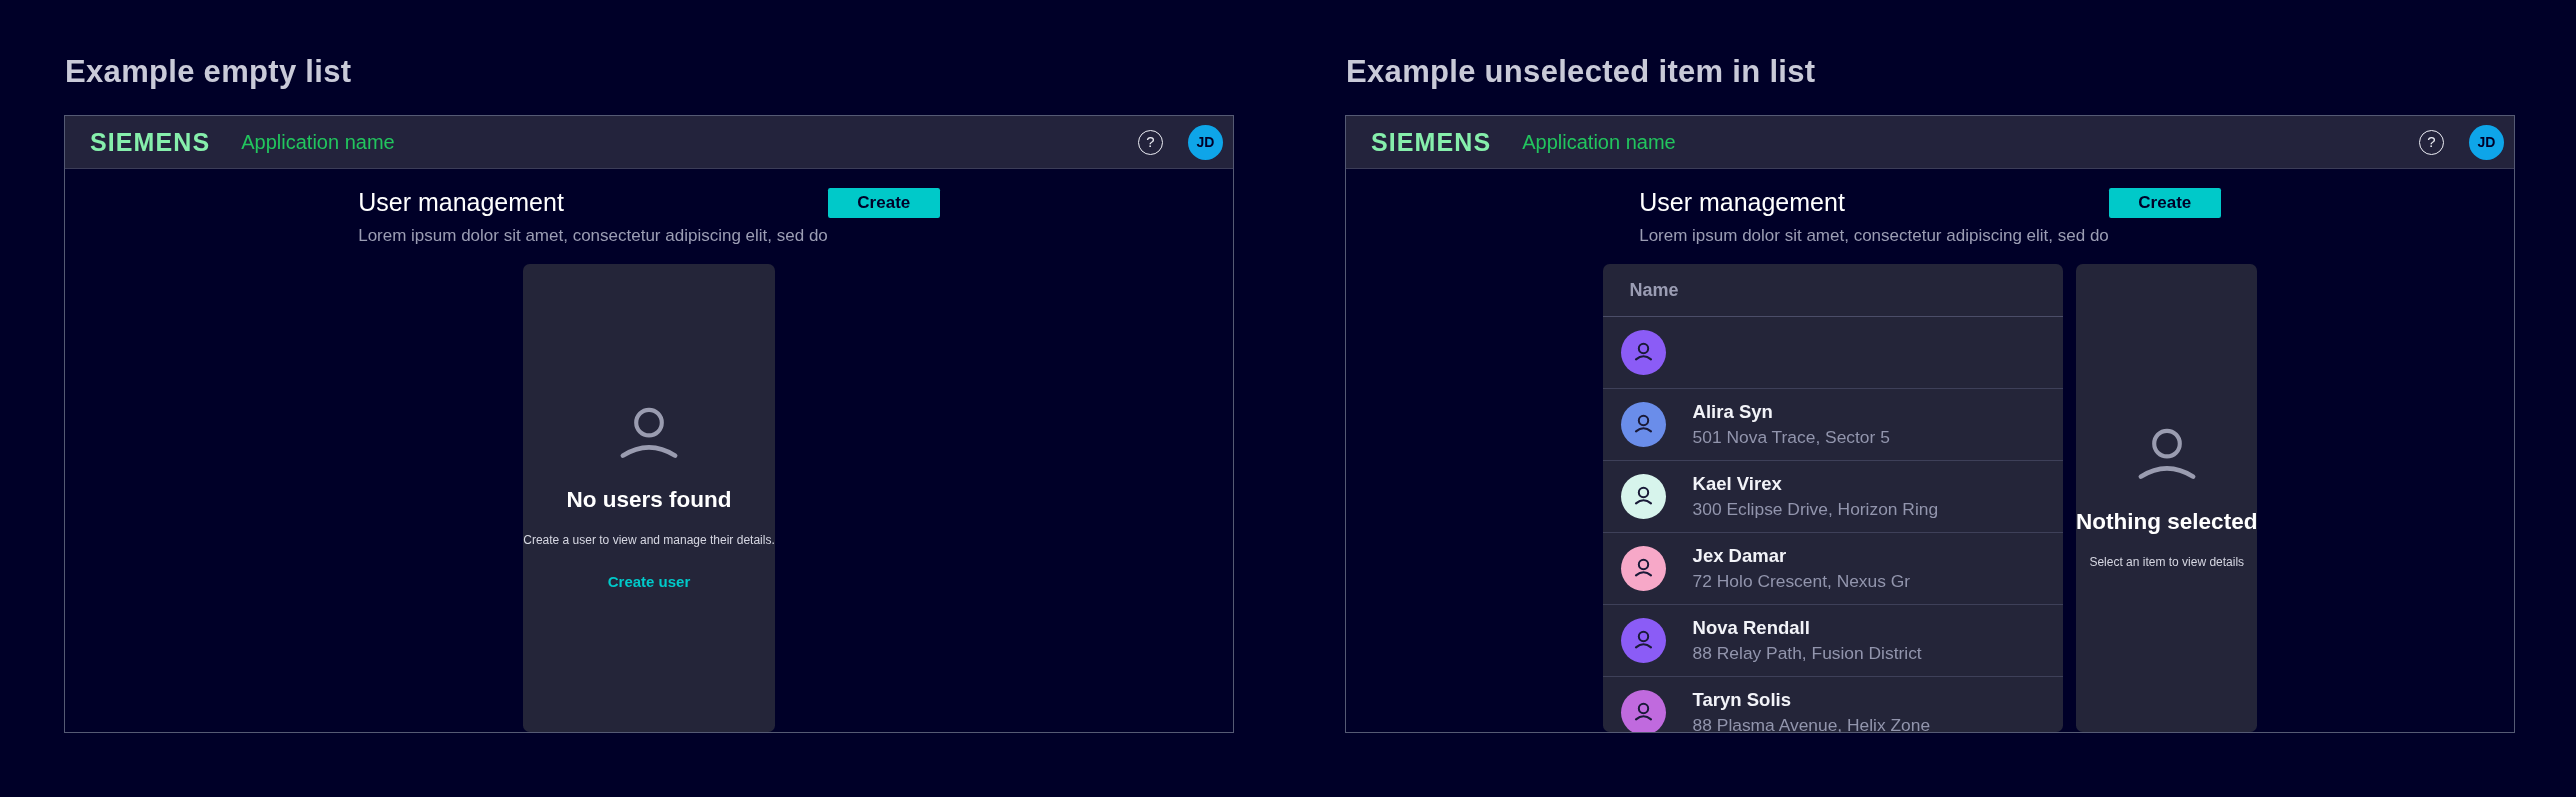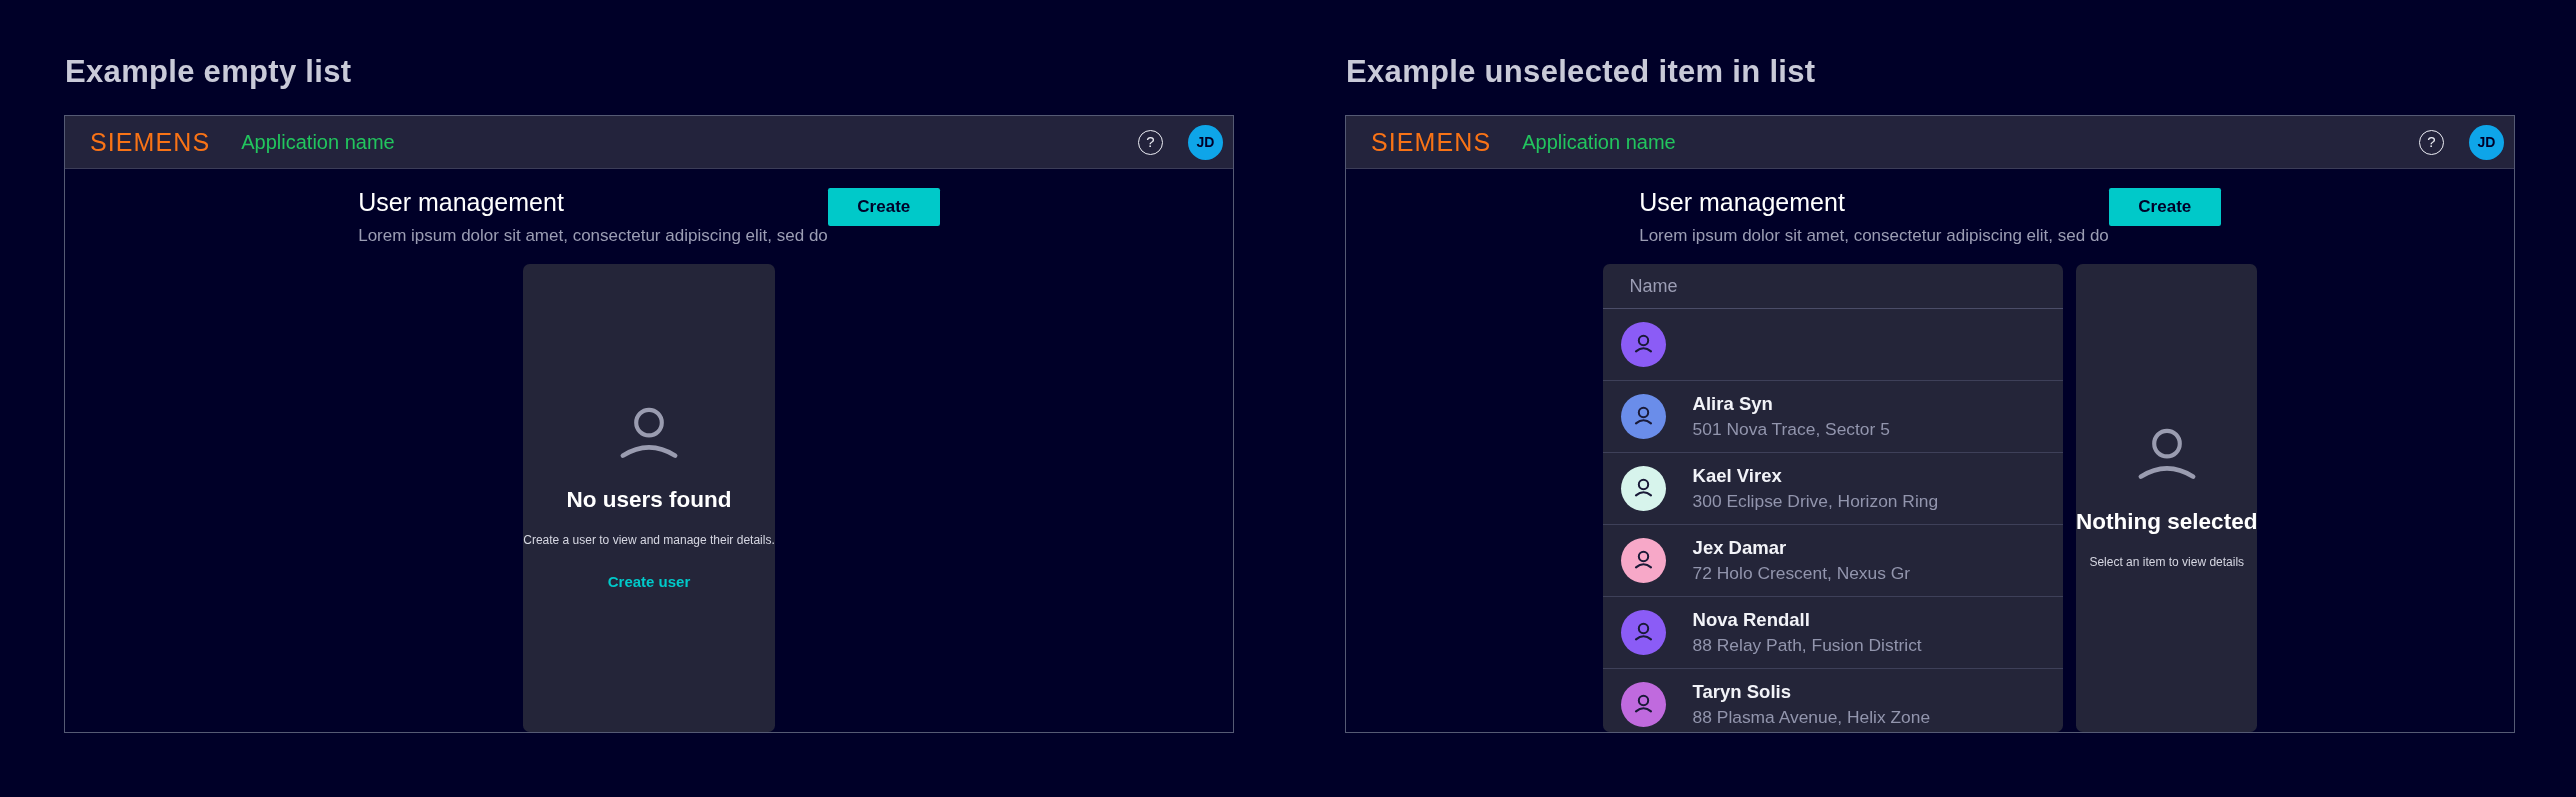--- a/index.html
+++ b/index.html
@@ -24,21 +24,21 @@
     background:#000028;
   }
 
   
   .appbar {
     height:53px; flex:none;
     background:#23233c; border-bottom:1.1px solid #3c3d58;
     display:flex; align-items:center;
     padding:0 10px 0 25px;
   }
-  .logo { font-size:25px; font-weight:400; letter-spacing:1.1px; color:#f97316; }
+  .logo { font-size:25px; font-weight:700; letter-spacing:1.1px; color:#86efac; }
   .appname { font-size:20px; color:#22c55e; margin-left:31px; font-weight:400; }
   .appbar-spacer { flex:1; }
   .help-btn {
     width:25px; height:25px; border-radius:50%;
     border:1.7px solid #ecedf4; color:#ecedf4;
     background:transparent; cursor:pointer;
     display:flex; align-items:center; justify-content:center;
     font-size:15px; line-height:1; font-family:inherit; padding:0 0 1.1px 0;
   }
   .user-avatar {
@@ -48,44 +48,45 @@
     display:flex; align-items:center; justify-content:center;
     margin-left:25px; cursor:pointer; border:none; font-family:inherit;
   }
 
   
   .content { flex:1; min-height:0; padding:0 37px; display:flex; flex-direction:column;align-items:center; }
   .content-head { display:flex; align-items:flex-start; justify-content:space-between; margin-top:19px; }
   .page-title { font-size:25px; font-weight:400; color:#ffffff; margin:0; }
   .page-subtitle { font-size:17px; color:#9b9db4; margin:9px 0 0; }
   .create-btn {
-    width:112px; height:38px; flex:none;
+    width:112px; height:30px; flex:none;
     background:#00c9c9; color:#000028;
     font-size:17px; font-weight:700; font-family:inherit;
     border:none; border-radius:2.2px; cursor:pointer;
   }
 
   .panels { margin-top:18px; flex:1; min-height:0; display:flex; gap:13.5px; }
   .panel { background:#242539; border-radius:6.7px; overflow:hidden; }
   .panel.grow { flex:1; }
   .panel.center { display:flex; align-items:center; justify-content:center; }
 
   
   .empty-state { display:flex; flex-direction:column; align-items:center; text-align:center; }
   .person-large { color:#9a9cb0; }
   .empty-title { font-size:22.5px; font-weight:700; color:#ffffff; margin:23.6px 0 0; }
   .empty-desc  { font-size:12px; font-weight:400; color:#d6d7e2; margin:20px 0 0; }
   .empty-link  { font-size:15px; font-weight:700; color:#00c9c9; margin:26px 0 0; cursor:pointer; text-decoration:none; }
 
   
   .list-panel { width:460px; flex:none; display:flex; flex-direction:column; }
   .list-header {
-    height:45px; flex:none; display:flex; align-items:center;
+    height:53px; flex:none; display:flex; align-items:center;
     padding-left:27px; font-size:18px; color:#9b9db4;
     border-bottom:1.1px solid #4b4d68;
+    font-weight:bold;
   }
   .list-rows { flex:1; min-height:0; overflow:hidden; }
   .list-row {
     height:72px; display:flex; align-items:center;
     padding-left:18px; border-bottom:1.1px solid #3e4059; cursor:pointer;
   }
   .row-avatar {
     width:45px; height:45px; border-radius:50%; flex:none;
     display:flex; align-items:center; justify-content:center;
     color:#1a1a38;

